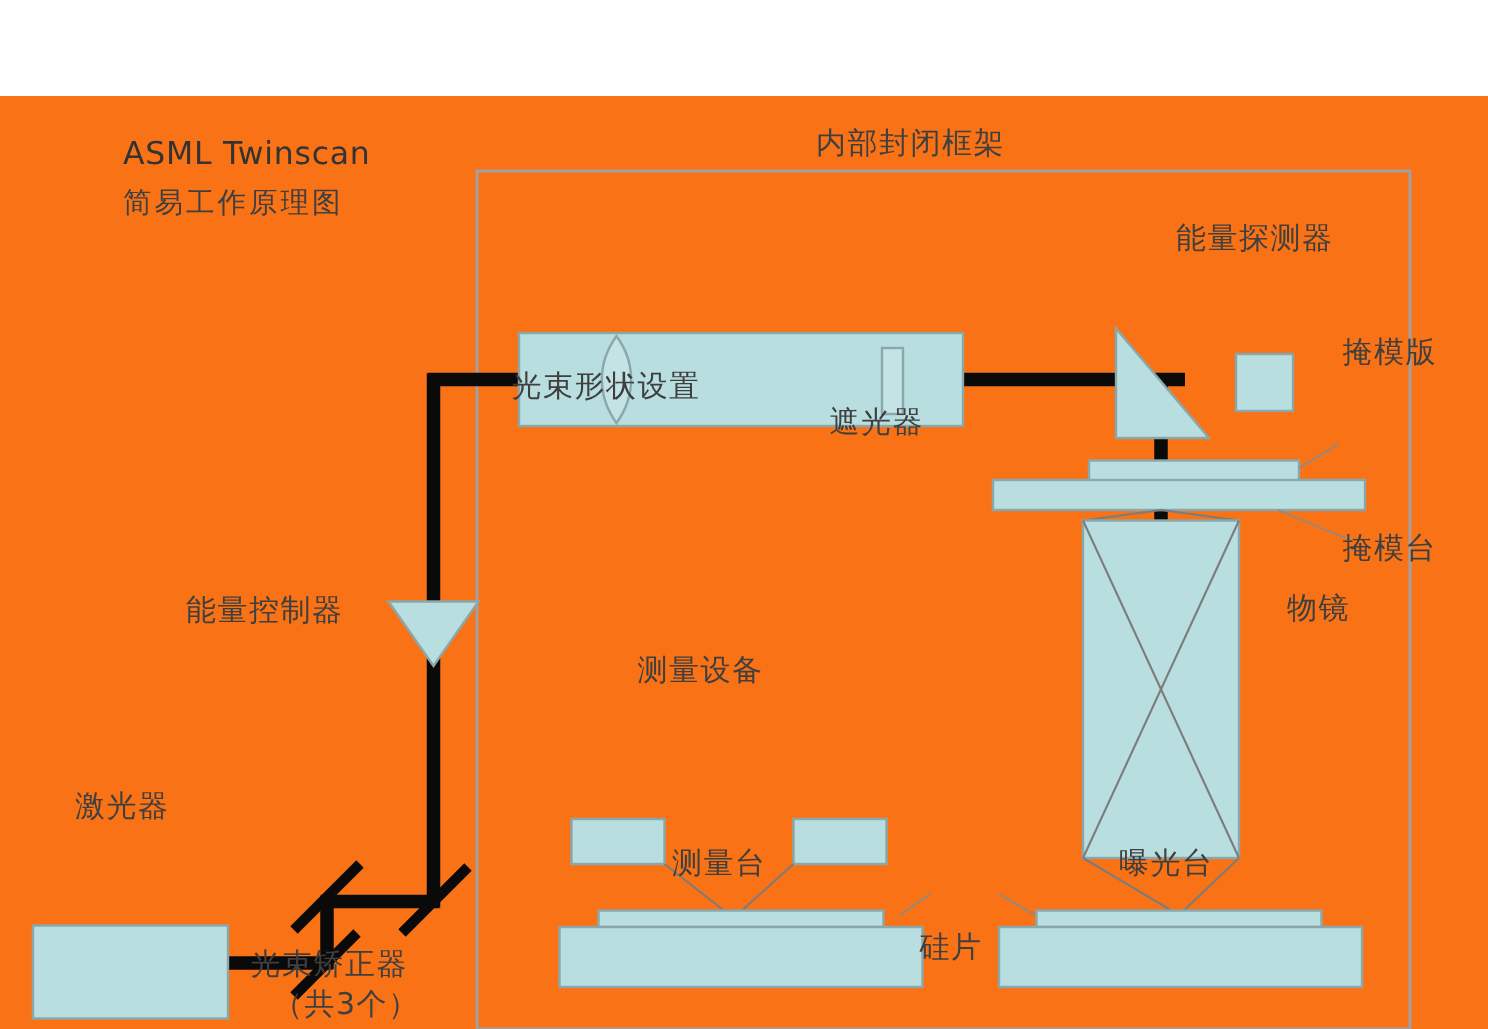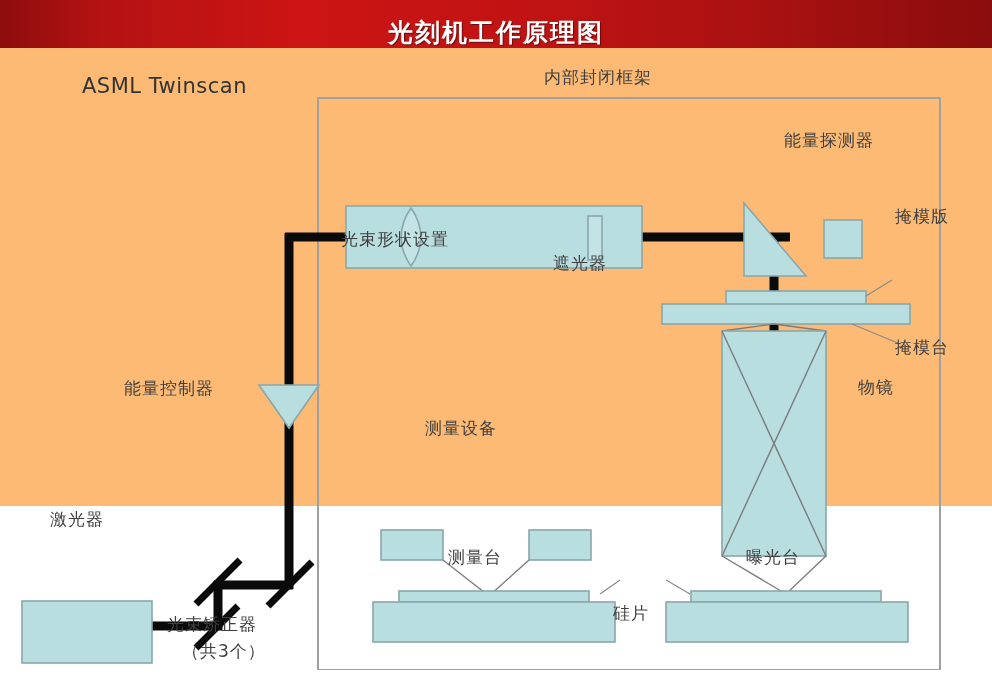--- a/index.html
+++ b/index.html
@@ -42,57 +42,54 @@
     font-weight: bold;
     letter-spacing: 2px;
     text-shadow: 1px 1px 1px rgba(0,0,0,0.45);
     font-family: "DejaVu Sans", "Liberation Sans", sans-serif;
   }
 
   
   .diagram {
     position: absolute;
     left: 0;
-    top: 48px;
+    top: 64px;
     width: 992px;
-    height: 458px;
-    background: #fdba74;
+    height: 622px;
+    background: #f97316;
   }
   .diagram svg {
     display: block;
   }
 
   
   .lbl {
     position: absolute;
     color: #3f3f3f;
-    font-size: 17px;
+    font-size: 20px;
     font-family: "DejaVu Sans", "Liberation Sans", sans-serif;
     white-space: nowrap;
     letter-spacing: 1px;
   }
   .lbl.head {
     color: #333333;
     font-size: 21px;
     letter-spacing: 0.5px;
   }
   .lbl.head2 {
     color: #3f3f3f;
     font-size: 19px;
     letter-spacing: 2px;
   }
 </style>
 </head>
 <body>
 
 <div id="page">
 
-  <div class="banner">
-    <div class="banner-title">光刻机工作原理图</div>
-  </div>
 
   <div class="diagram">
 
     <svg width="992" height="622" viewBox="0 0 992 622">
       <defs>
         <style>
           .comp { fill:#b8dee0; stroke:#8aa7ab; stroke-width:1.6; }
           .comp-l { fill:#c3e3e5; stroke:#8aa7ab; stroke-width:1.6; }
           .beam { stroke:#0a0a0a; stroke-width:9; fill:none; stroke-linecap:butt; }
           .beam-thin { stroke:#0a0a0a; stroke-width:7; fill:none; }
@@ -164,20 +161,21 @@
       <path class="leader" d="M 690 546 L 666 532"></path>
 
       <rect class="comp" x="318" y="632" width="55" height="40"></rect>
       <rect class="comp" x="884" y="632" width="56" height="40"></rect>
       <path class="ray" d="M 373 640 L 630 700"></path>
       <path class="ray" d="M 884 640 L 640 700"></path>
       <line class="frame" x1="318" y1="630" x2="940" y2="630"></line>
     </svg>
 
     <div class="lbl head" style="left:82px;  top:26px;">ASML Twinscan</div>
+    <div class="lbl head2" style="left:82px;  top:58px;">简易工作原理图</div>
 
     <div class="lbl" style="left:544px; top:18px;">内部封闭框架</div>
 
     <div class="lbl" style="left:341px; top:180px;">光束形状设置</div>
     <div class="lbl" style="left:553px; top:180px;margin-top:24px;">遮光器</div>
 
     <div class="lbl" style="left:784px; top:81px;">能量探测器</div>
     <div class="lbl" style="left:895px; top:157px;">掩模版</div>
     <div class="lbl" style="left:895px; top:288px;">掩模台</div>
     <div class="lbl" style="left:858px; top:328px;text-align:center;">物镜</div>

